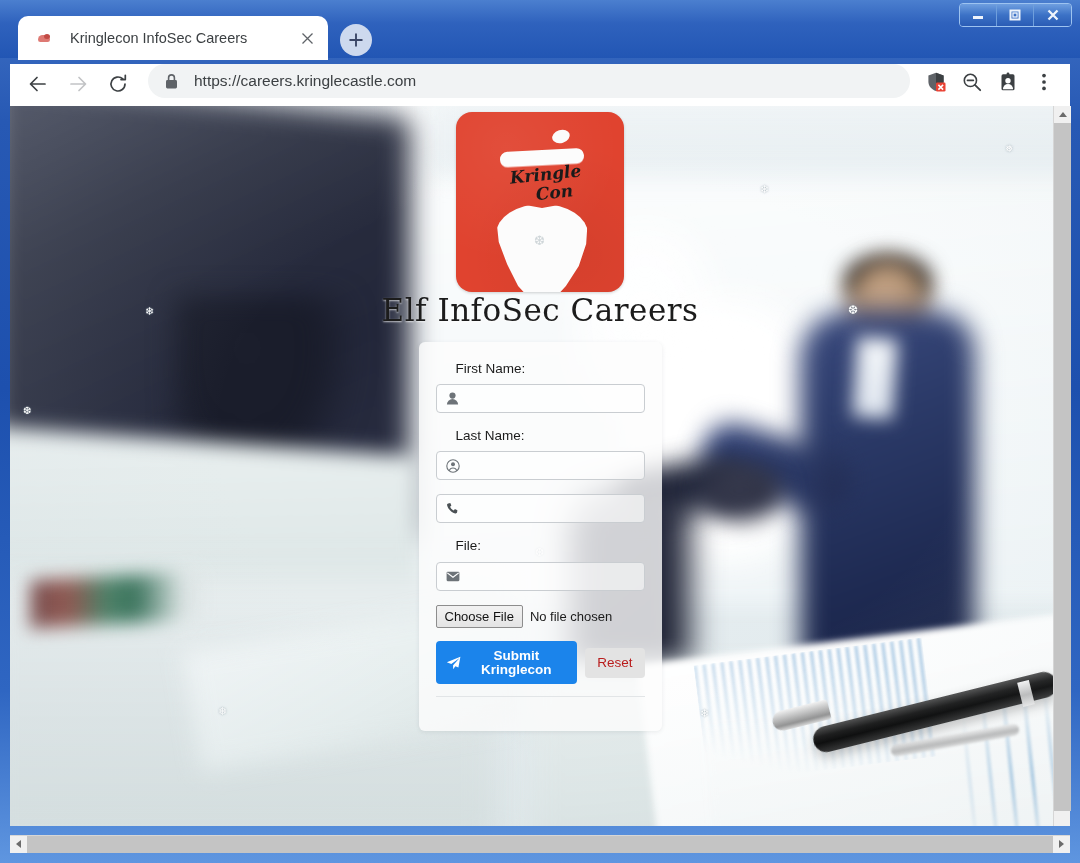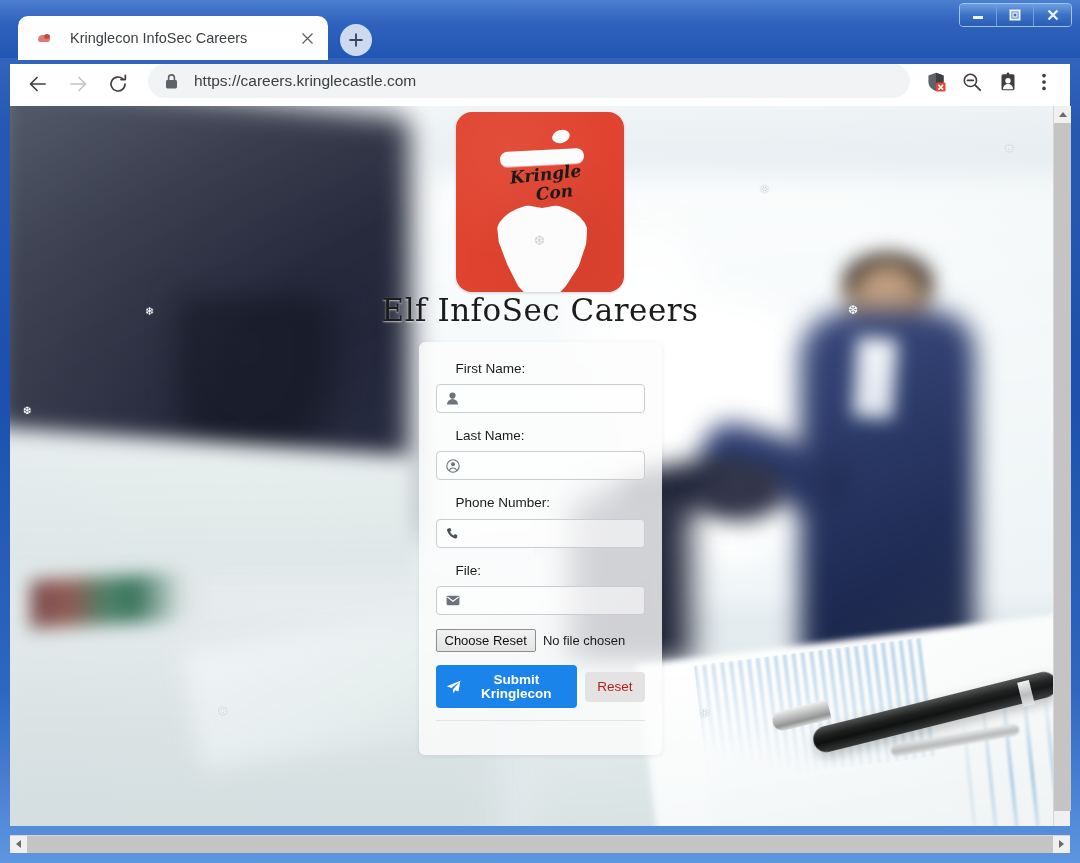--- a/index.html
+++ b/index.html
@@ -679,42 +679,41 @@
         <div class="field-input">
           <span class="ph-icon">
             <svg width="14" height="14" viewBox="0 0 14 14">
               <circle cx="7" cy="7" r="6.2" fill="none" stroke="#6d7378" stroke-width="1.1"></circle>
               <circle cx="7" cy="5.3" r="2" fill="#6d7378"></circle>
               <path d="M3.2 11.8 a4 4 0 0 1 7.6 0" fill="none" stroke="#6d7378" stroke-width="1.1"></path>
             </svg>
           </span>
         </div>
 
-        <div class="field-label">Phone Number:</div>
         <div class="field-input">
           <span class="ph-icon">
             <svg width="13" height="13" viewBox="0 0 13 13">
               <path d="M2.2 1.4 L4.3 1.1 L5.4 3.6 L4.1 4.7 c0.7 1.7 2 3 3.7 3.7 L8.9 7.1 L11.4 8.2 L11.1 10.3 c-0.1 0.9 -1 1.3 -1.9 1.1 C5.4 10.5 2 7.1 1.1 3.3 C0.9 2.4 1.3 1.5 2.2 1.4 Z" fill="#4b5155"></path>
             </svg>
           </span>
         </div>
 
         <div class="field-label">File:</div>
         <div class="field-input">
           <span class="ph-icon">
             <svg width="14" height="11" viewBox="0 0 14 11">
               <rect x="0.6" y="0.8" width="12.8" height="9.4" rx="1.1" fill="#6d7378"></rect>
               <path d="M1.3 1.9 L7 6.3 L12.7 1.9" fill="none" stroke="#ffffff" stroke-width="1.2" stroke-linejoin="round"></path>
             </svg>
           </span>
         </div>
 
 
         <div id="file-row">
-          <button id="choose-file">Choose Reset</button>
+          <button id="choose-file">Choose File</button>
           <span id="file-status">No file chosen</span>
         </div>
 
         <div id="btn-row">
           <button id="submit-btn">
             <span style="display:flex;">
               <svg width="15" height="14" viewBox="0 0 15 14">
                 <path d="M14.4 0.8 L0.8 6.3 L5.3 8.1 L13.6 1.9 L7.1 9.3 L7.1 13.2 L9.4 10.2 L12.4 11.5 Z" fill="#ffffff"></path>
               </svg>
             </span>

